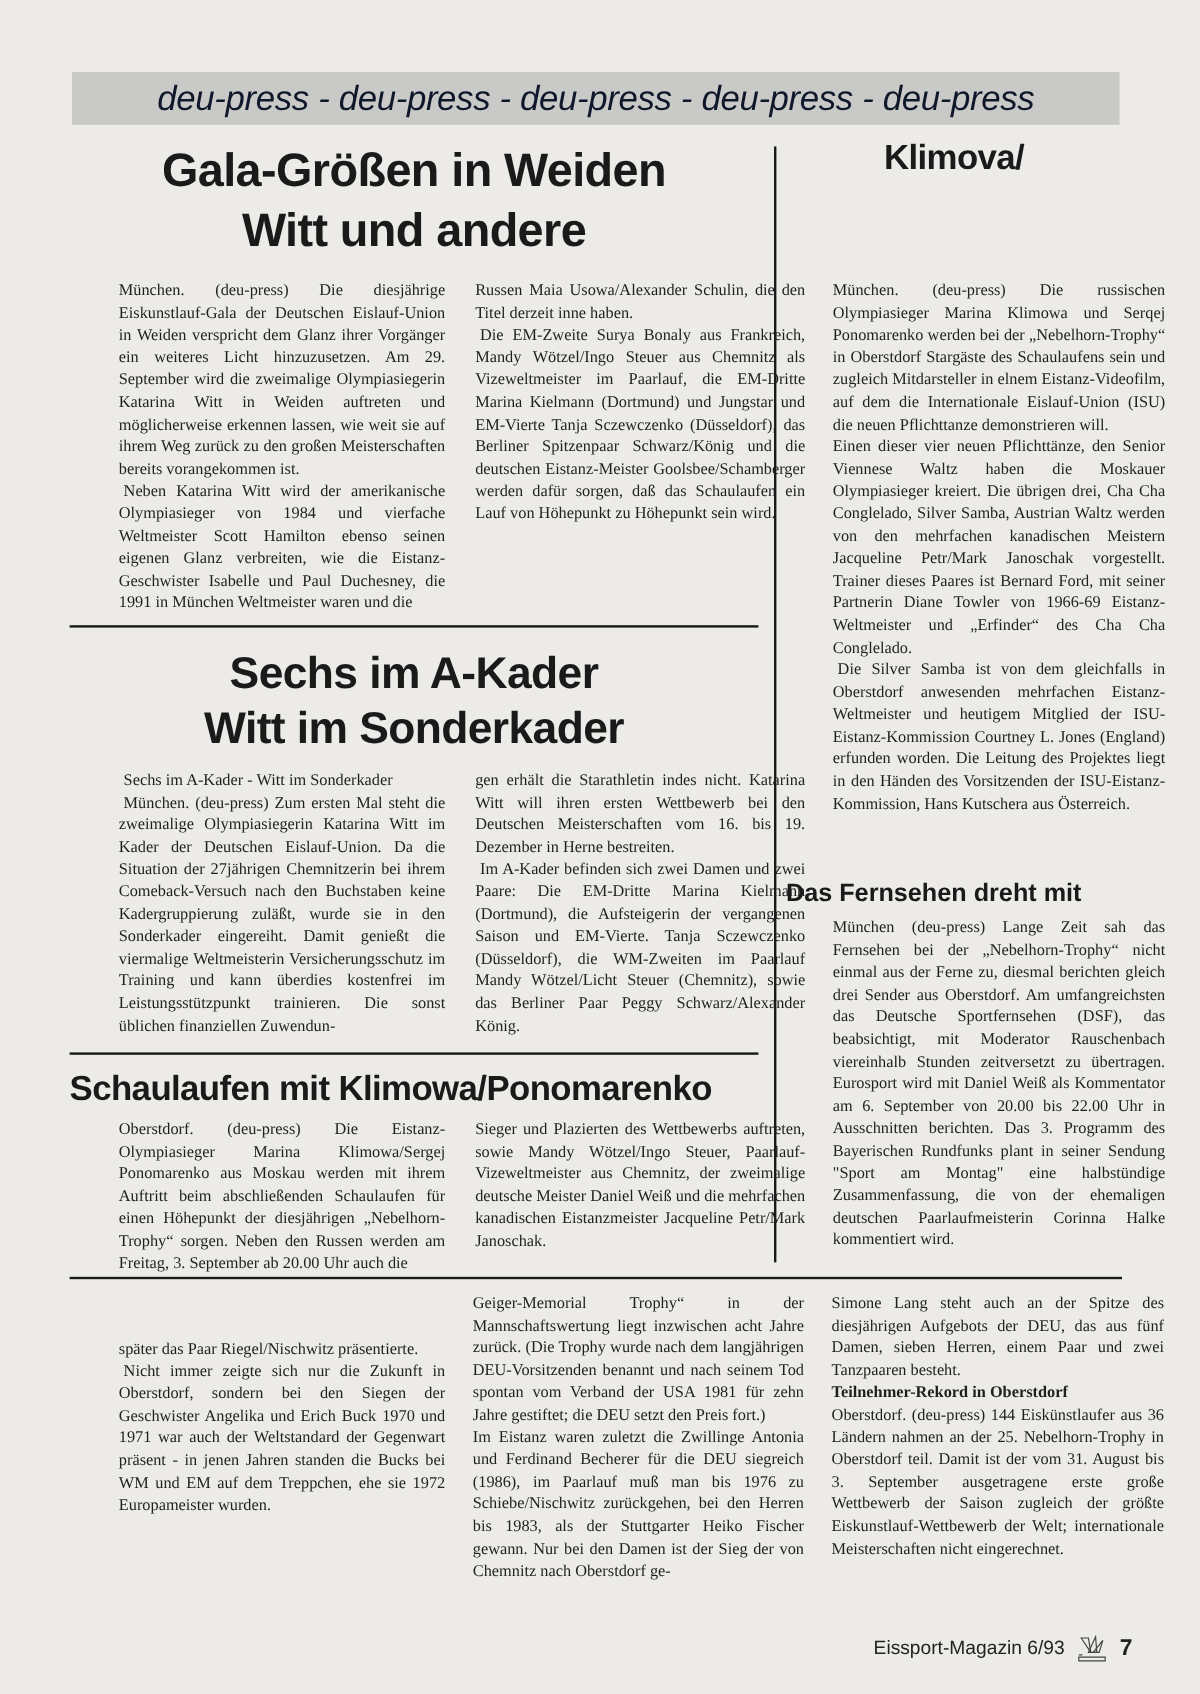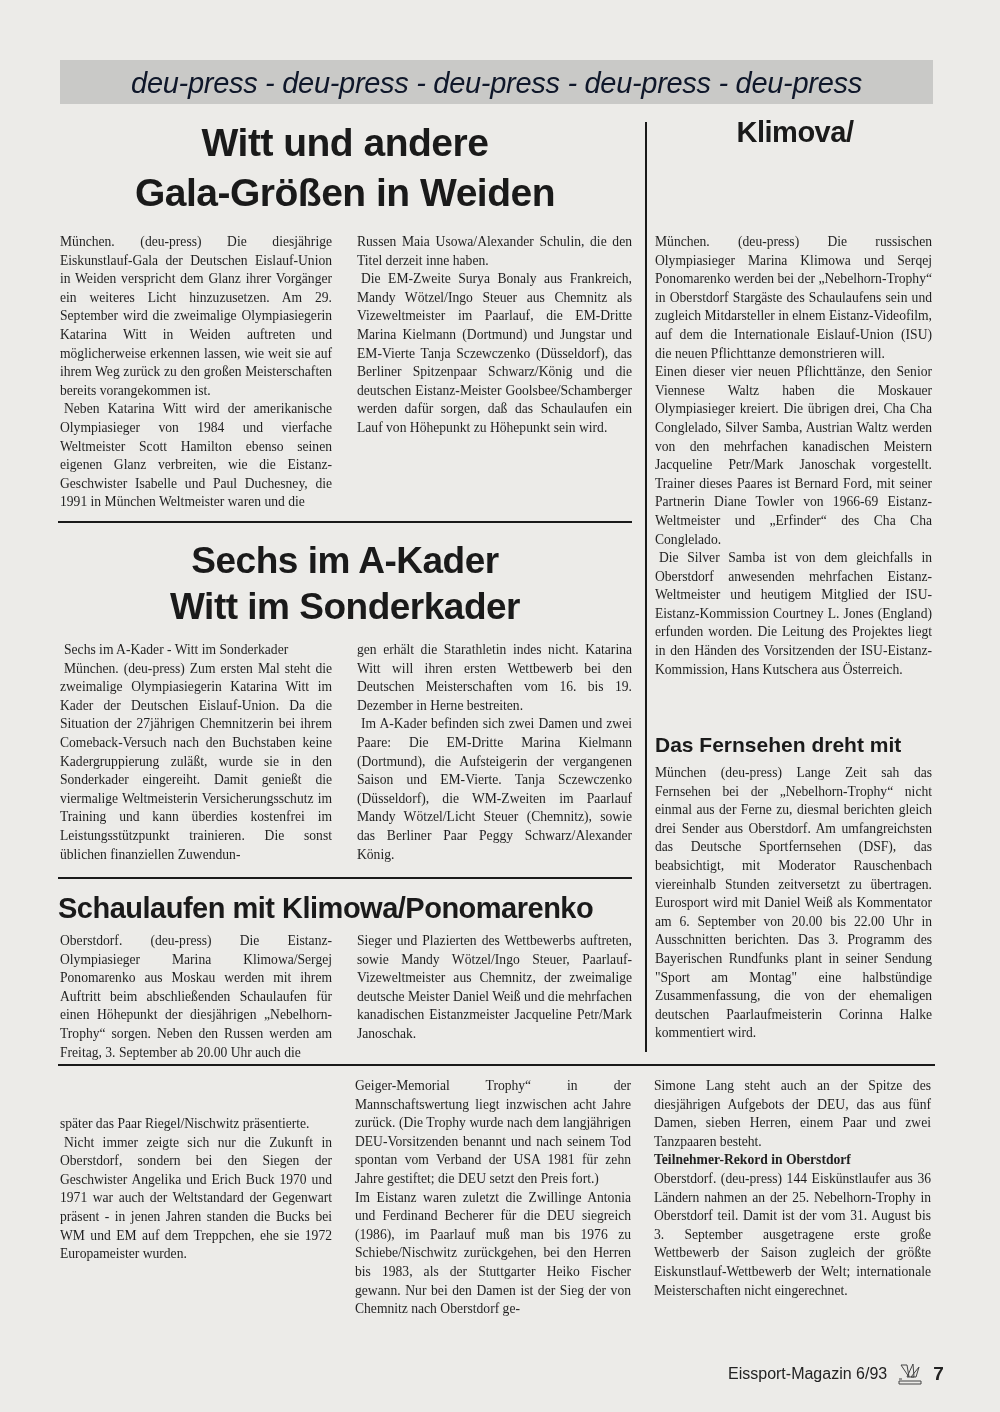--- a/index.html
+++ b/index.html
@@ -35,20 +35,21 @@
   .h-right { left: 655px; width: 280px; top: 114px; font-size: 29px; line-height: 36px; }
   .h2 { left: 60px; width: 570px; top: 538px; font-size: 37px; line-height: 46px; }
   .h3 { left: 58px; width: 580px; top: 890px; font-size: 29px; line-height: 36px; text-align: left; }
   .h4 { left: 655px; width: 280px; top: 731px; font-size: 21px; line-height: 28px; text-align: left; letter-spacing: 0; }
   .col {
     position: absolute;
     font-size: 13.6px;
     line-height: 18.6px;
     text-align: justify;
     color: #1f1f1f;
+    margin-left: 39px;
   }
   .col p { margin: 0; }
   .col p.indent { text-indent: 4px; }
   .col .sub { font-weight: bold; }
   .vline { position: absolute; width: 2px; background: #1a1a1a; }
   .hline { position: absolute; height: 2px; background: #1a1a1a; }
   .footer {
     position: absolute; left: 728px; top: 1360px; height: 28px;
     font-family: "Liberation Sans", sans-serif;
     font-size: 16px; line-height: 28px; color: #222;
@@ -56,22 +57,22 @@
   }
   .footer .page { font-weight: bold; font-size: 19px; }
   .logo { width: 30px; height: 26px; display: inline-block; }
 </style>
 </head>
 <body>
 
 <div class="banner">deu-press - deu-press - deu-press - deu-press - deu-press</div>
 
 <div class="headline h1">
+  <div>Gala-Größen in Weiden</div>
   <div>Witt und andere</div>
-  <div>Gala-Größen in Weiden</div>
 </div>
 <div class="col" style="left:60px; top:233px; width:272px;">
   <p>München. (deu-press) Die diesjährige Eiskunstlauf-Gala der Deutschen Eislauf-Union in Weiden verspricht dem Glanz ihrer Vorgänger ein weiteres Licht hinzuzusetzen. Am 29. September wird die zweimalige Olympiasiegerin Katarina Witt in Weiden auftreten und möglicherweise erkennen lassen, wie weit sie auf ihrem Weg zurück zu den großen Meisterschaften bereits vorangekommen ist.</p>
   <p class="indent">Neben Katarina Witt wird der amerikanische Olympiasieger von 1984 und vierfache Weltmeister Scott Hamilton ebenso seinen eigenen Glanz verbreiten, wie die Eistanz-Geschwister Isabelle und Paul Duchesney, die 1991 in München Weltmeister waren und die</p>
 </div>
 <div class="col" style="left:357px; top:233px; width:275px;">
   <p>Russen Maia Usowa/Alexander Schulin, die den Titel derzeit inne haben.</p>
   <p class="indent">Die EM-Zweite Surya Bonaly aus Frankreich, Mandy Wötzel/Ingo Steuer aus Chemnitz als Vizeweltmeister im Paarlauf, die EM-Dritte Marina Kielmann (Dortmund) und Jungstar und EM-Vierte Tanja Sczewczenko (Düsseldorf), das Berliner Spitzenpaar Schwarz/König und die deutschen Eistanz-Meister Goolsbee/Schamberger werden dafür sorgen, daß das Schaulaufen ein Lauf von Höhepunkt zu Höhepunkt sein wird.</p>
 </div>
 

